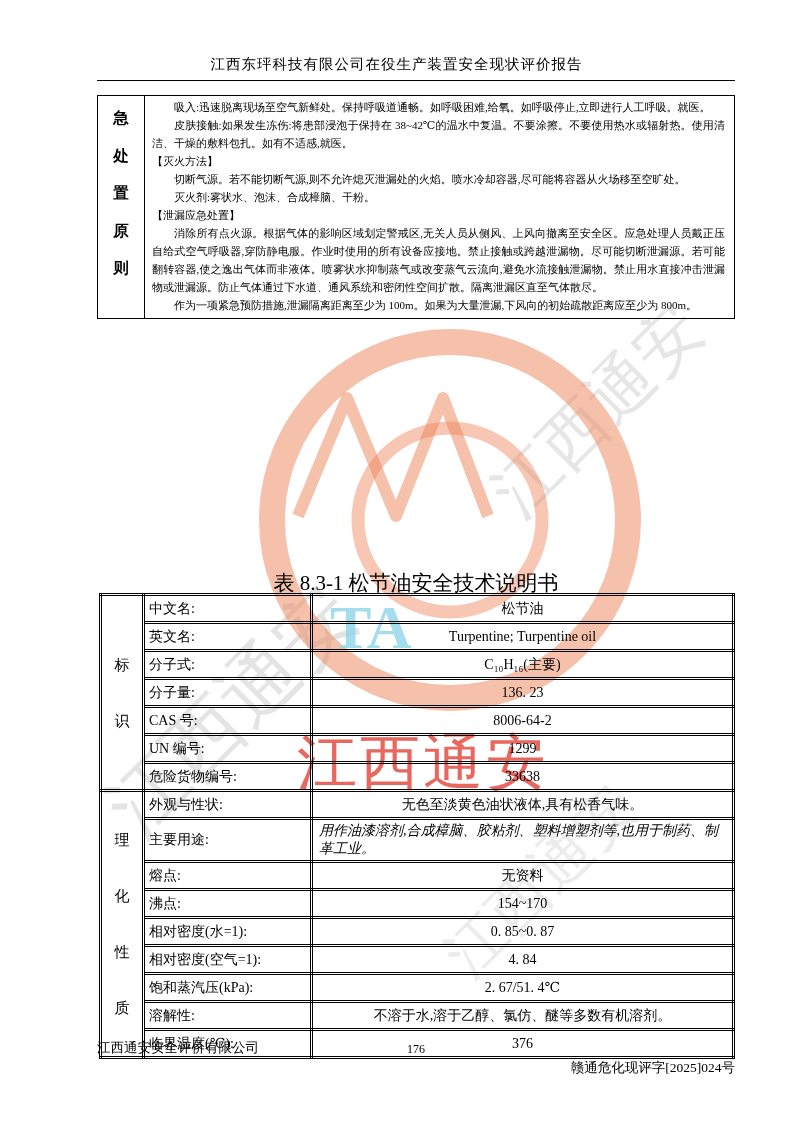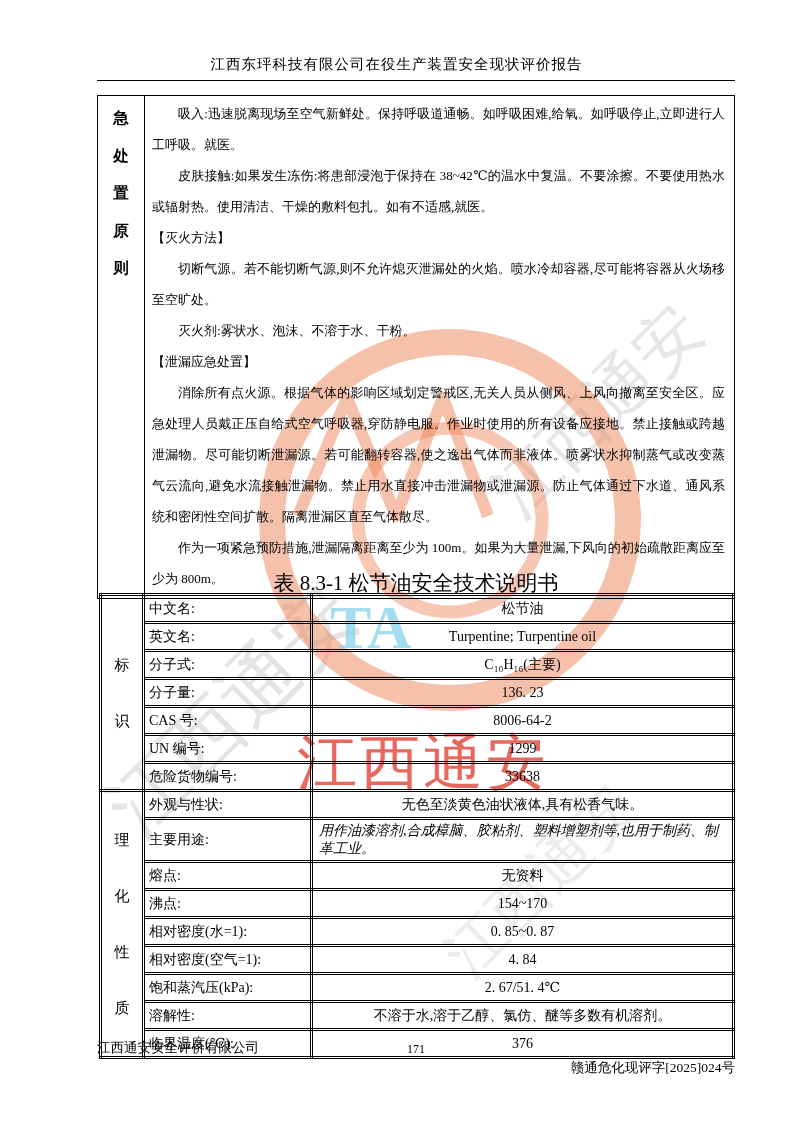--- a/index.html
+++ b/index.html
@@ -9,21 +9,21 @@
   .content{position:absolute;left:0;top:0;width:793px;height:1122px;z-index:1;}
 
   .hdr{position:absolute;top:55px;left:0;width:793px;text-align:center;
        font-size:14.5px;letter-spacing:1px;}
   .hdr-rule{position:absolute;top:80px;left:97px;width:638px;border-top:1.6px solid #000;}
 
   .etable{position:absolute;top:95px;left:97px;width:638px;border-collapse:collapse;}
   .etable td{border:1.6px solid #000;vertical-align:top;}
   .ehead{width:44px;text-align:center;font-weight:bold;padding-top:7px;}
   .ehead div{height:37.5px;font-size:15.5px;line-height:30px;}
-  .ebody{padding:2px 9px 4px 7px;font-size:13px;line-height:31px;text-align:justify;}
+  .ebody{padding:2px 9px 4px 7px;font-size:11px;line-height:18px;text-align:justify;}
   .para{margin:0;}
   .para.indent{text-indent:2em;}
 
   .sect{position:absolute;top:524px;left:100px;font-size:19px;font-weight:bold;letter-spacing:2px;}
   .cap{position:absolute;top:569px;left:97px;width:638px;text-align:center;font-size:21px;}
 
   .mtable{position:absolute;top:593px;left:99px;width:636px;border-collapse:collapse;font-size:14px;}
   .mtable td{border:3px double #000;padding:2px 4px;height:21px;}
   .gcell{width:32px;text-align:center;vertical-align:middle;padding:0;}
   .gcell div{line-height:56px;font-size:15px;}
@@ -71,21 +71,21 @@
               <div>处</div>
               <div>置</div>
               <div>原</div>
               <div>则</div>
             </td>
         <td class="ebody" id="ebody">
               <p class="para indent">吸入:迅速脱离现场至空气新鲜处。保持呼吸道通畅。如呼吸困难,给氧。如呼吸停止,立即进行人工呼吸。就医。</p>
               <p class="para indent">皮肤接触:如果发生冻伤:将患部浸泡于保持在 38~42℃的温水中复温。不要涂擦。不要使用热水或辐射热。使用清洁、干燥的敷料包扎。如有不适感,就医。</p>
               <p class="para">【灭火方法】</p>
               <p class="para indent">切断气源。若不能切断气源,则不允许熄灭泄漏处的火焰。喷水冷却容器,尽可能将容器从火场移至空旷处。</p>
-              <p class="para indent">灭火剂:雾状水、泡沫、不溶于水、干粉。</p>
+              <p class="para indent">灭火剂:雾状水、泡沫、合成樟脑、干粉。</p>
               <p class="para">【泄漏应急处置】</p>
               <p class="para indent">消除所有点火源。根据气体的影响区域划定警戒区,无关人员从侧风、上风向撤离至安全区。应急处理人员戴正压自给式空气呼吸器,穿防静电服。作业时使用的所有设备应接地。禁止接触或跨越泄漏物。尽可能切断泄漏源。若可能翻转容器,使之逸出气体而非液体。喷雾状水抑制蒸气或改变蒸气云流向,避免水流接触泄漏物。禁止用水直接冲击泄漏物或泄漏源。防止气体通过下水道、通风系统和密闭性空间扩散。隔离泄漏区直至气体散尽。</p>
               <p class="para indent">作为一项紧急预防措施,泄漏隔离距离至少为 100m。如果为大量泄漏,下风向的初始疏散距离应至少为 800m。</p>
             </td>
       </tr>
     </tbody>
       </table>
 
 
     <div class="cap">表 8.3-1    松节油安全技术说明书</div>
@@ -164,18 +164,18 @@
           </tr>
           <tr>
             <td class="lcell">临界温度(℃):</td>
             <td class="vcell">376</td>
           </tr>
         </tbody>
     </table>
 
     <div class="ftr">
       <span class="fl">江西通安安全评价有限公司</span>
-      <span class="fc">171</span>
+      <span class="fc">176</span>
       <span class="fr">赣通危化现评字[2025]024号</span>
     </div>
 
   </div>
 </div>
 
 </body></html>

